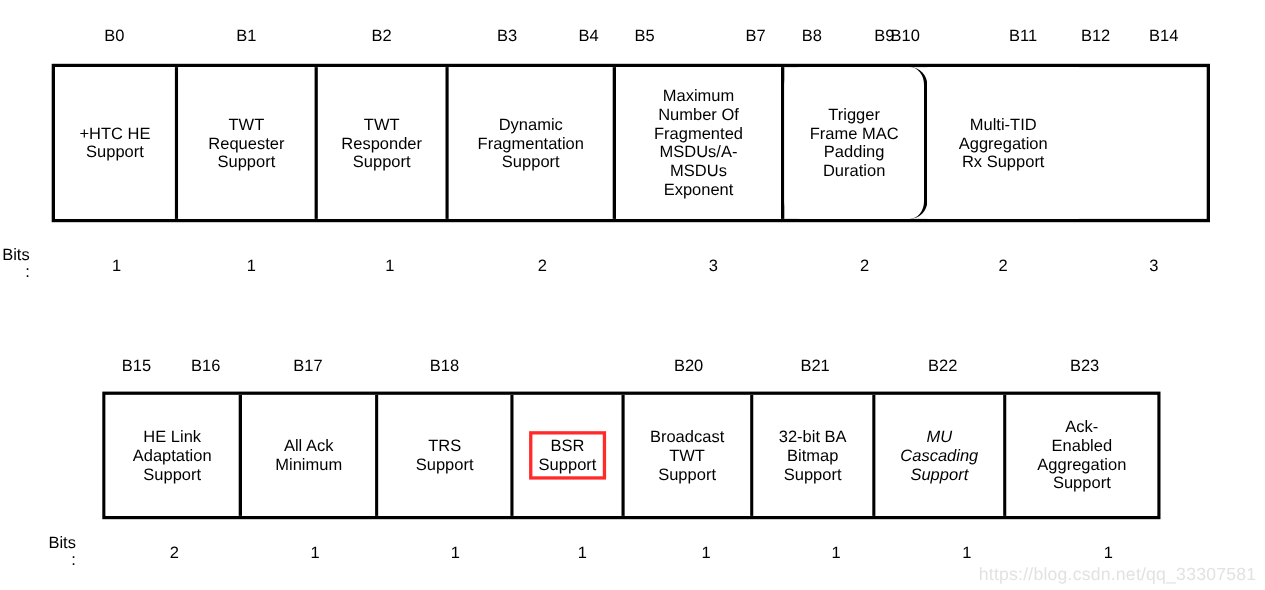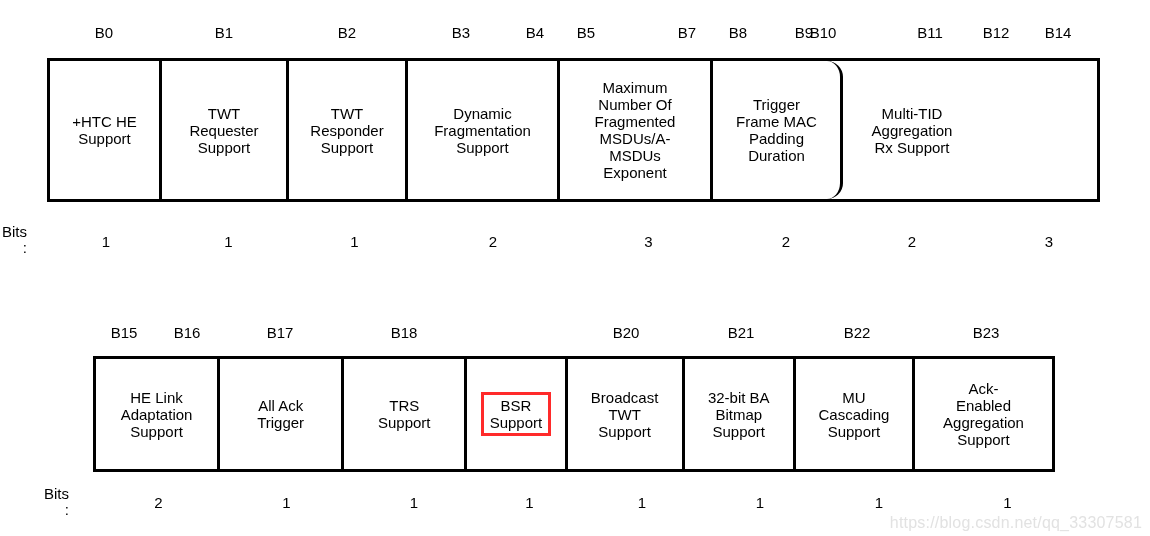--- a/index.html
+++ b/index.html
@@ -175,41 +175,41 @@
   </div>
 
 <div class="field-table" id="row2-table" style="left:93px; top:356px; width:962px; height:116px;">
     <div class="field-cell" style="width: 125px;">
       <span class="field-text">HE Link
 Adaptation
 Support</span>
     </div>
     <div class="field-cell" style="width: 125px;">
       <span class="field-text">All Ack
-Trigger</span>
+Minimum</span>
     </div>
     <div class="field-cell" style="width: 124px;">
       <span class="field-text">TRS
 Support</span>
     </div>
     <div class="field-cell highlight" style="width: 101px;">
       <span class="field-text">BSR
 Support</span>
     </div>
     <div class="field-cell" style="width: 118px;">
       <span class="field-text">Broadcast
 TWT
 Support</span>
     </div>
     <div class="field-cell" style="width: 112px;">
       <span class="field-text">32-bit BA
 Bitmap
 Support</span>
     </div>
-    <div class="field-cell" style="width: 120px;">
+    <div class="field-cell" style="width: 120px; font-style: italic;">
       <span class="field-text">MU
 Cascading
 Support</span>
     </div>
     <div class="field-cell" style="width: 138px;">
       <span class="field-text">Ack-
 Enabled
 Aggregation
 Support</span>
     </div>

